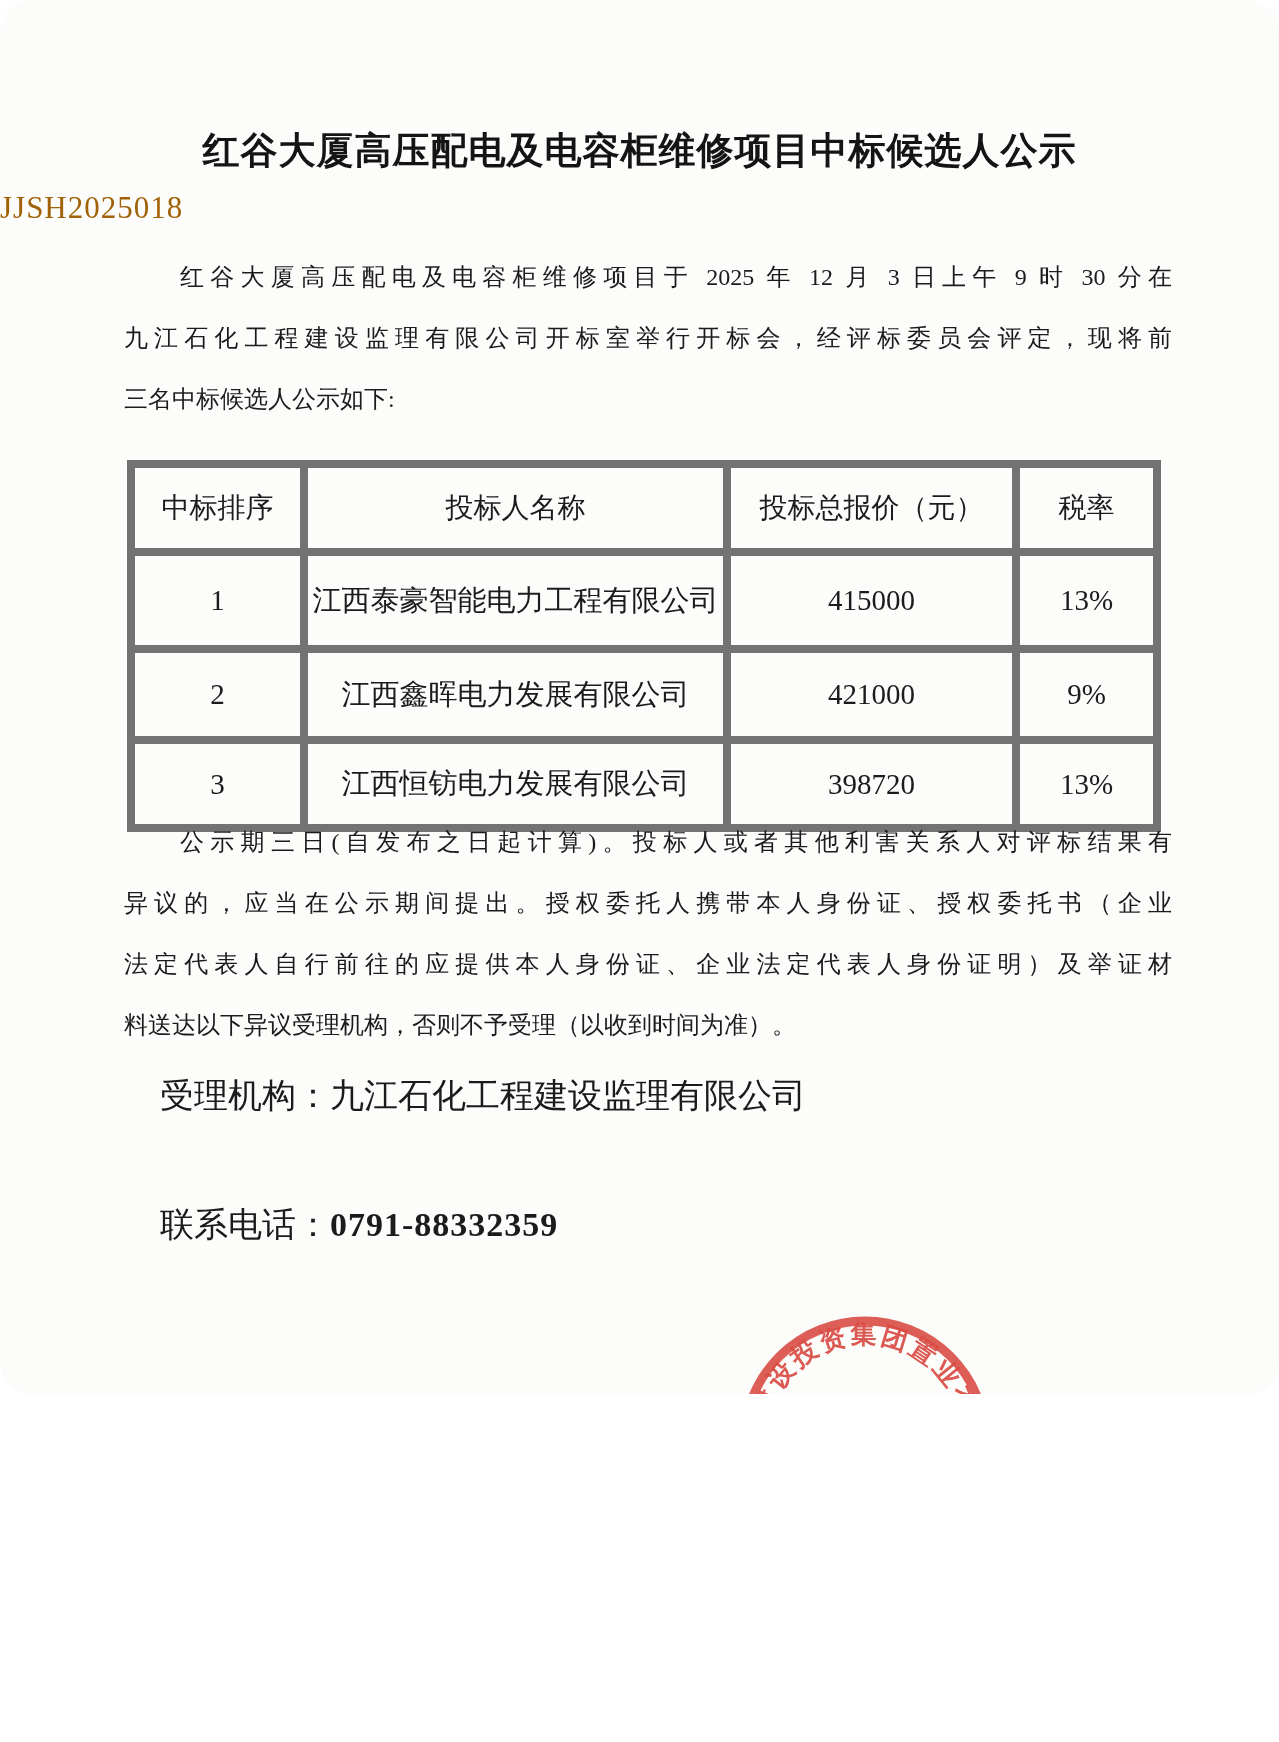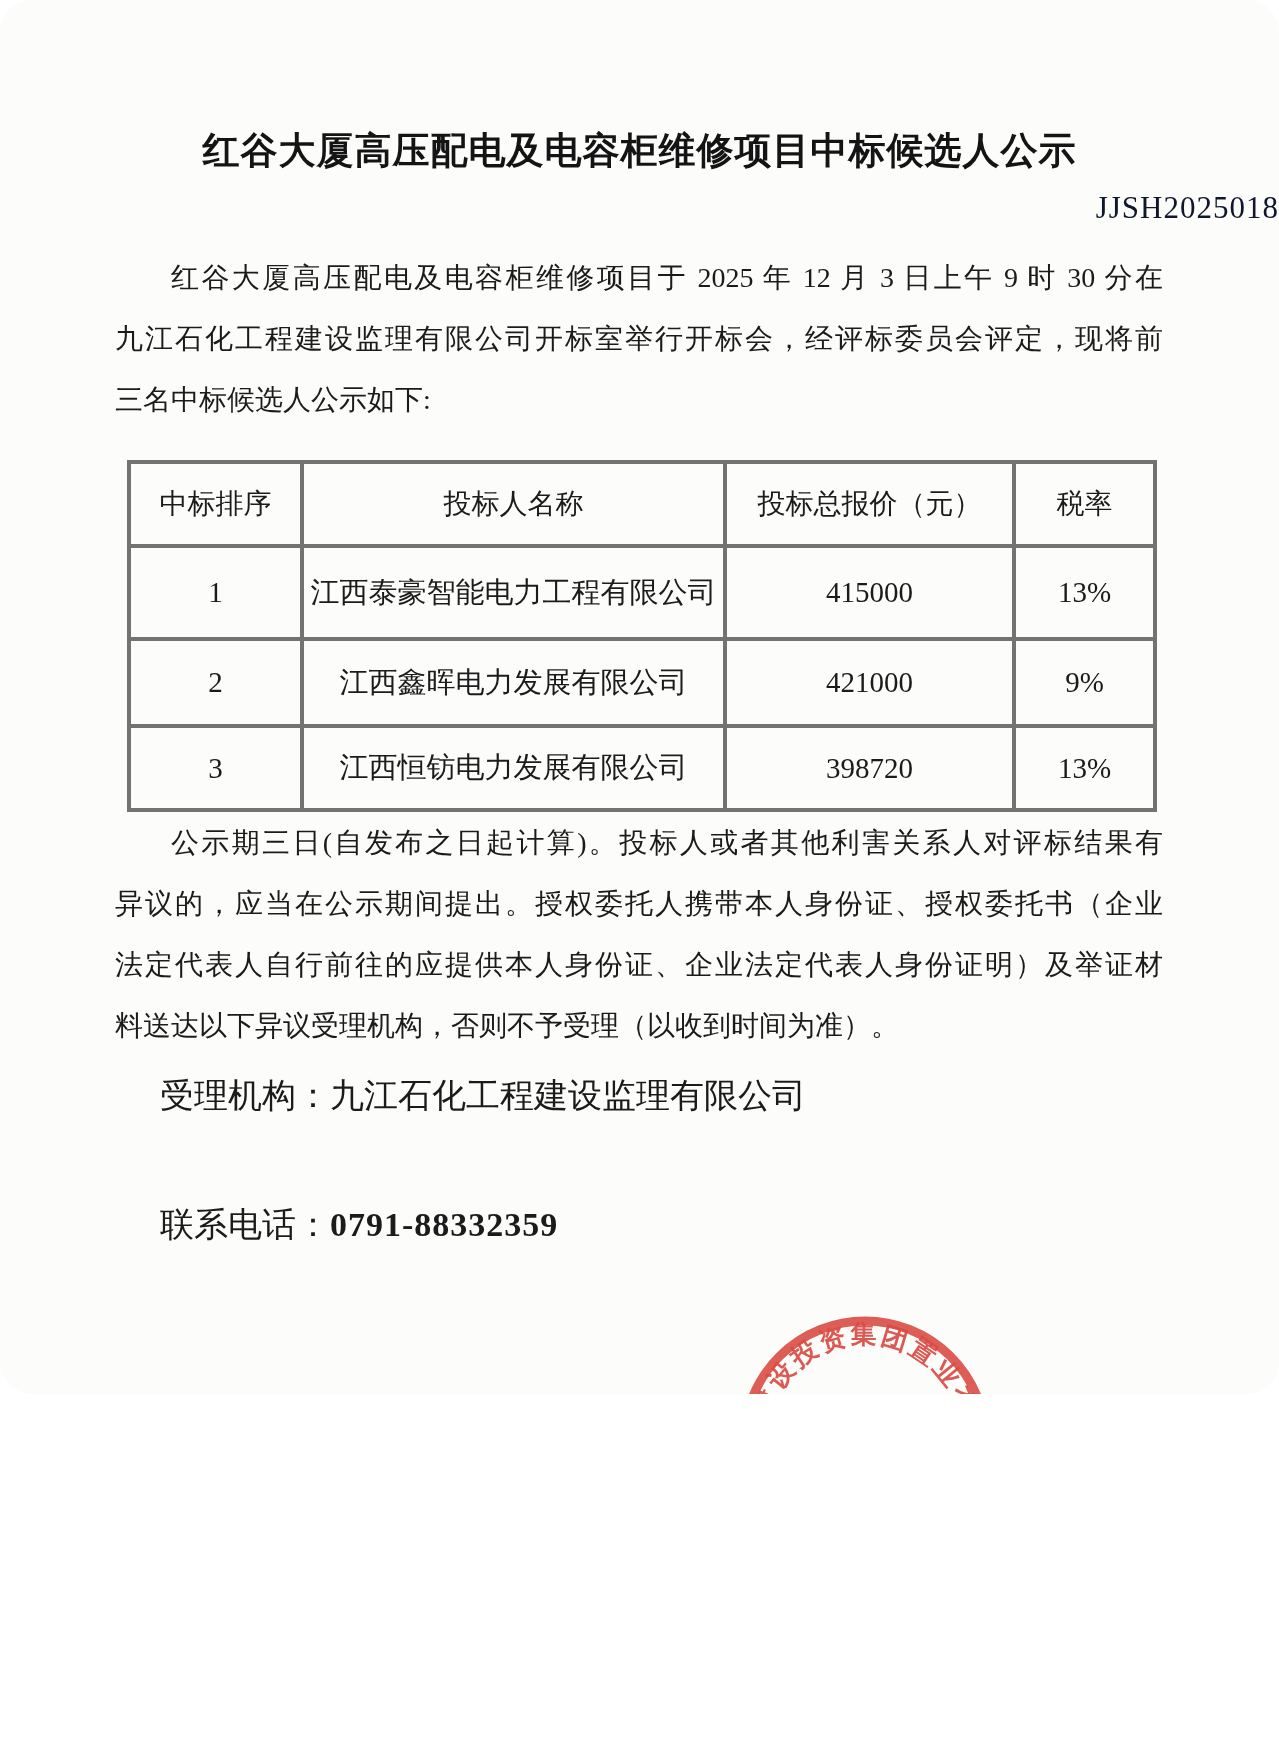--- a/index.html
+++ b/index.html
@@ -14,35 +14,35 @@
   }
   .doc-title{
     position:absolute;left:0;right:0;top:126px;
     text-align:center;
     font-family:"Liberation Sans","DejaVu Sans",sans-serif;
     font-weight:700;font-size:37px;letter-spacing:1px;
     color:#141414;
   }
   .doc-subtitle{
     position:absolute;left:0;right:0;top:190px;
-    text-align:right;font-size:31px;letter-spacing:1px;color:#0f172a;
+    text-align:left;font-size:31px;letter-spacing:1px;color:#a16207;
   }
-  .para{position:absolute;left:115px;width:1048px;font-size:28px;}
+  .para{position:absolute;left:124px;width:1048px;font-size:24px;}
   .para .ln{line-height:61px;}
   .jline{text-align:justify;text-align-last:justify;}
   .indent{text-indent:56px;}
   #intro{top:247px;}
   #notice{top:812px;}
   .bid-table{
     position:absolute;left:127px;top:460px;
     border-collapse:collapse;table-layout:fixed;
     width:1026px;
   }
   .bid-table td,.bid-table th{
-    border:4px solid #737373;
+    border:8px solid #737373;
     text-align:center;vertical-align:middle;
     font-weight:normal;color:#1b1b1b;
     padding:0;
   }
   .bid-table th{height:80px;font-size:28px;}
   .bid-table td{font-size:29px;}
   .r1 td{height:89px;}
   .r2 td{height:83px;}
   .r3 td{height:80px;}
   .contact-line{position:absolute;left:160px;font-size:34px;line-height:36px;}

